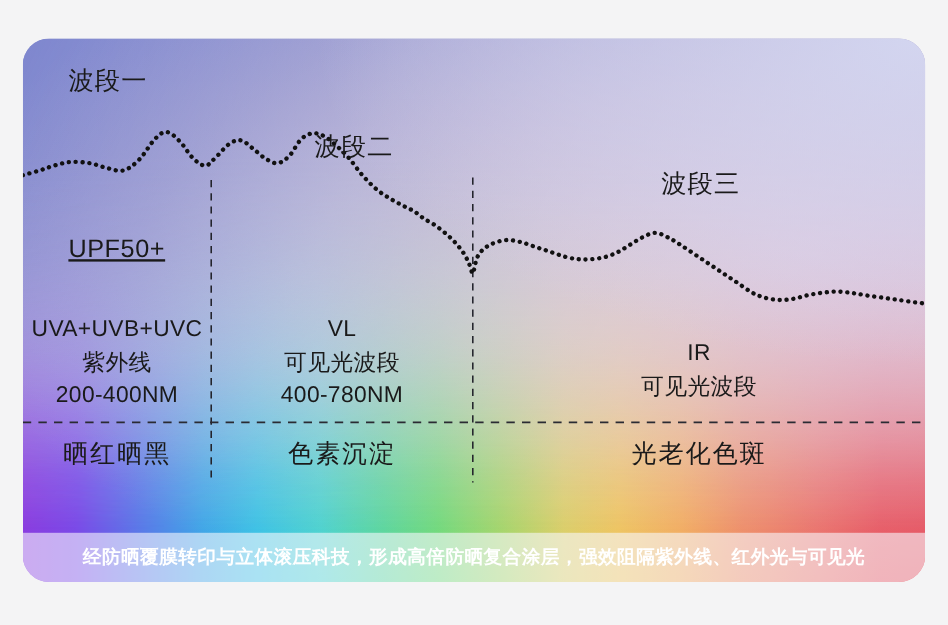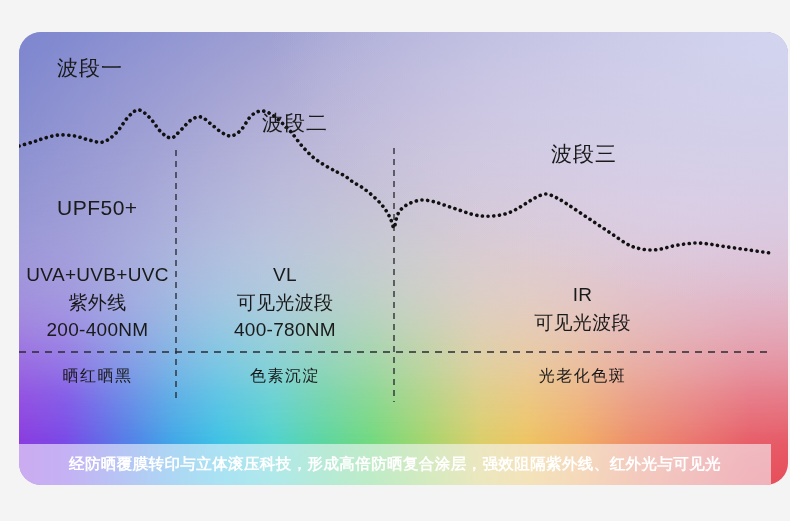--- a/index.html
+++ b/index.html
@@ -14,21 +14,20 @@
     -webkit-font-smoothing: antialiased;
   }
 
   
   #card {
     position: absolute;
     left: 19px; top: 32px;
     width: 752px; height: 453px;
     border-radius: 22px;
     overflow: hidden;
-    padding-left: 17px;
   }
 
   
   .layer {
     position: absolute; inset: 0;
   }
   .lay-base {
     background: linear-gradient(to bottom,
       #8b92cf 0%,
       #9aa0d4 14%,
@@ -113,21 +112,21 @@
   .t {
     position: absolute;
     color: #1a1a1a;
     white-space: nowrap;
     line-height: 1;
   }
   .band-title { font-size: 21px; letter-spacing: 1px; }
   .upf        { font-size: 21px; letter-spacing: 0.5px; }
   .info       { font-size: 19px; letter-spacing: 0.3px; text-align: center; }
   .info div   { line-height: 1.45; }
-  .effect     { font-size: 16px; letter-spacing: 1.5px; text-align: center; }
+  .effect     { font-size: 21px; letter-spacing: 1.5px; text-align: center; }
 
   
   #banner {
     position: absolute;
     left: 0; top: 412px;
     width: 752px; height: 41px;
     background: rgba(246,247,252,0.60);
     display: flex;
     align-items: center;
     justify-content: center;
@@ -160,21 +159,21 @@
 
     <line x1="0" y1="320" x2="752" y2="320" stroke="#2a2b33" stroke-width="1.3" stroke-dasharray="7 6"></line>
 
     <path id="curve" fill="none" stroke="#111111" stroke-width="3.6" stroke-linecap="round" stroke-dasharray="0.1 5.6" d="M 0 114 C 2.33 113.33, 9.67 111.33, 14 110 C 18.33 108.67, 21.67 107.17, 26 106 C 30.33 104.83, 35.00 103.33, 40 103 C 45.00 102.67, 51.00 103.17, 56 104 C 61.00 104.83, 65.33 107.00, 70 108 C 74.67 109.00, 79.50 111.17, 84 110 C 88.50 108.83, 92.67 105.33, 97 101 C 101.33 96.67, 106.17 87.83, 110 84 C 113.83 80.17, 116.50 77.67, 120 78 C 123.50 78.33, 127.33 82.33, 131 86 C 134.67 89.67, 138.50 96.67, 142 100 C 145.50 103.33, 149.00 106.00, 152 106 C 155.00 106.00, 156.67 103.00, 160 100 C 163.33 97.00, 168.33 90.50, 172 88 C 175.67 85.50, 178.67 84.33, 182 85 C 185.33 85.67, 188.67 89.50, 192 92 C 195.33 94.50, 198.67 98.00, 202 100 C 205.33 102.00, 208.67 104.33, 212 104 C 215.33 103.67, 218.67 101.33, 222 98 C 225.33 94.67, 228.67 87.17, 232 84 C 235.33 80.83, 238.67 79.33, 242 79 C 245.33 78.67, 248.67 80.17, 252 82 C 255.33 83.83, 258.67 87.00, 262 90 C 265.33 93.00, 268.50 96.00, 272 100 C 275.50 104.00, 279.17 109.67, 283 114 C 286.83 118.33, 291.00 122.67, 295 126 C 299.00 129.33, 303.17 131.67, 307 134 C 310.83 136.33, 314.83 138.33, 318 140 C 321.17 141.67, 323.33 142.33, 326 144 C 328.67 145.67, 331.00 148.00, 334 150 C 337.00 152.00, 340.67 153.67, 344 156 C 347.33 158.33, 351.00 161.33, 354 164 C 357.00 166.67, 359.67 169.33, 362 172 C 364.33 174.67, 366.33 177.33, 368 180 C 369.67 182.67, 370.83 185.33, 372 188 C 373.17 190.67, 374.17 196.00, 375 196 C 375.83 196.00, 376.17 190.67, 377 188 C 377.83 185.33, 378.50 182.33, 380 180 C 381.50 177.67, 383.67 175.67, 386 174 C 388.33 172.33, 391.00 171.00, 394 170 C 397.00 169.00, 400.33 168.00, 404 168 C 407.67 168.00, 412.00 169.00, 416 170 C 420.00 171.00, 424.00 172.67, 428 174 C 432.00 175.33, 436.00 176.67, 440 178 C 444.00 179.33, 448.17 181.00, 452 182 C 455.83 183.00, 459.33 183.67, 463 184 C 466.67 184.33, 470.17 184.33, 474 184 C 477.83 183.67, 482.33 183.00, 486 182 C 489.67 181.00, 492.67 179.67, 496 178 C 499.33 176.33, 502.67 174.00, 506 172 C 509.33 170.00, 512.50 167.67, 516 166 C 519.50 164.33, 523.33 162.00, 527 162 C 530.67 162.00, 534.50 164.33, 538 166 C 541.50 167.67, 544.33 169.67, 548 172 C 551.67 174.33, 556.00 177.33, 560 180 C 564.00 182.67, 568.00 185.33, 572 188 C 576.00 190.67, 580.00 193.33, 584 196 C 588.00 198.67, 592.00 201.33, 596 204 C 600.00 206.67, 604.33 210.00, 608 212 C 611.67 214.00, 614.33 215.00, 618 216 C 621.67 217.00, 626.00 217.83, 630 218 C 634.00 218.17, 638.00 217.67, 642 217 C 646.00 216.33, 650.00 214.83, 654 214 C 658.00 213.17, 662.00 212.50, 666 212 C 670.00 211.50, 674.00 211.00, 678 211 C 682.00 211.00, 686.00 211.50, 690 212 C 694.00 212.50, 697.67 213.33, 702 214 C 706.33 214.67, 711.33 215.33, 716 216 C 720.67 216.67, 725.33 217.33, 730 218 C 734.67 218.67, 740.33 219.50, 744 220 C 747.67 220.50, 750.67 220.83, 752 221"></path>
   </svg>
 
   <div class="t band-title" style="left:38px;  top:25px;">波段一</div>
   <div class="t band-title" style="left:243px; top:80px;">波段二</div>
   <div class="t band-title" style="left:532px; top:111px;">波段三</div>
 
-  <div class="t upf" style="left:38px; top:165px;">UPF50+</div>
+  <div class="t upf" style="left:38px; top:165px;text-decoration:underline;">UPF50+</div>
 
   <div class="t info" style="left:0; top:229px; width:157px;">
     <div>UVA+UVB+UVC</div>
     <div>紫外线</div>
     <div>200-400NM</div>
   </div>
 
   <div class="t info" style="left:157px; top:229px; width:218px;">
     <div>VL</div>
     <div>可见光波段</div>

